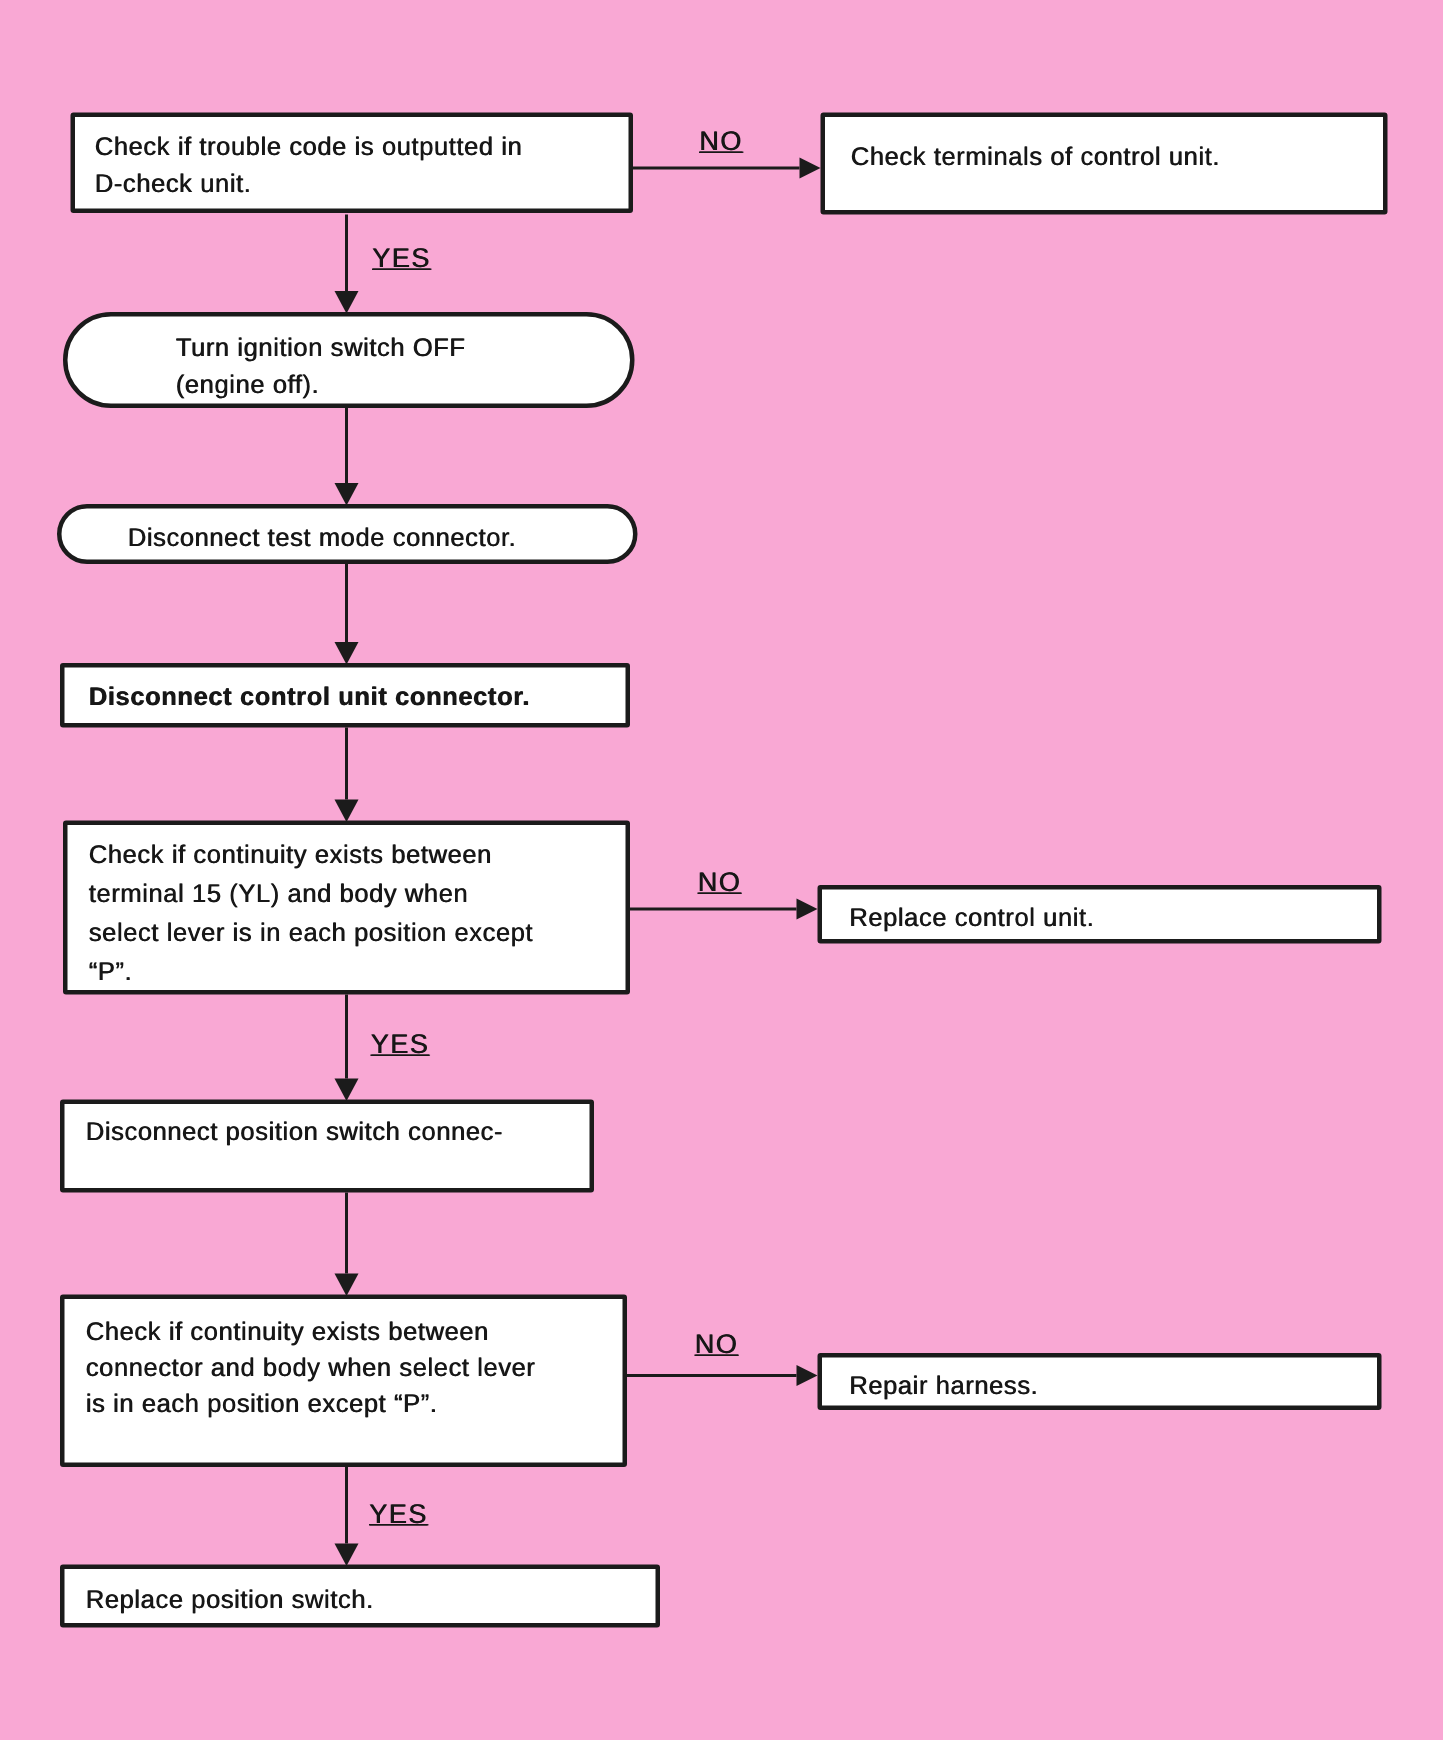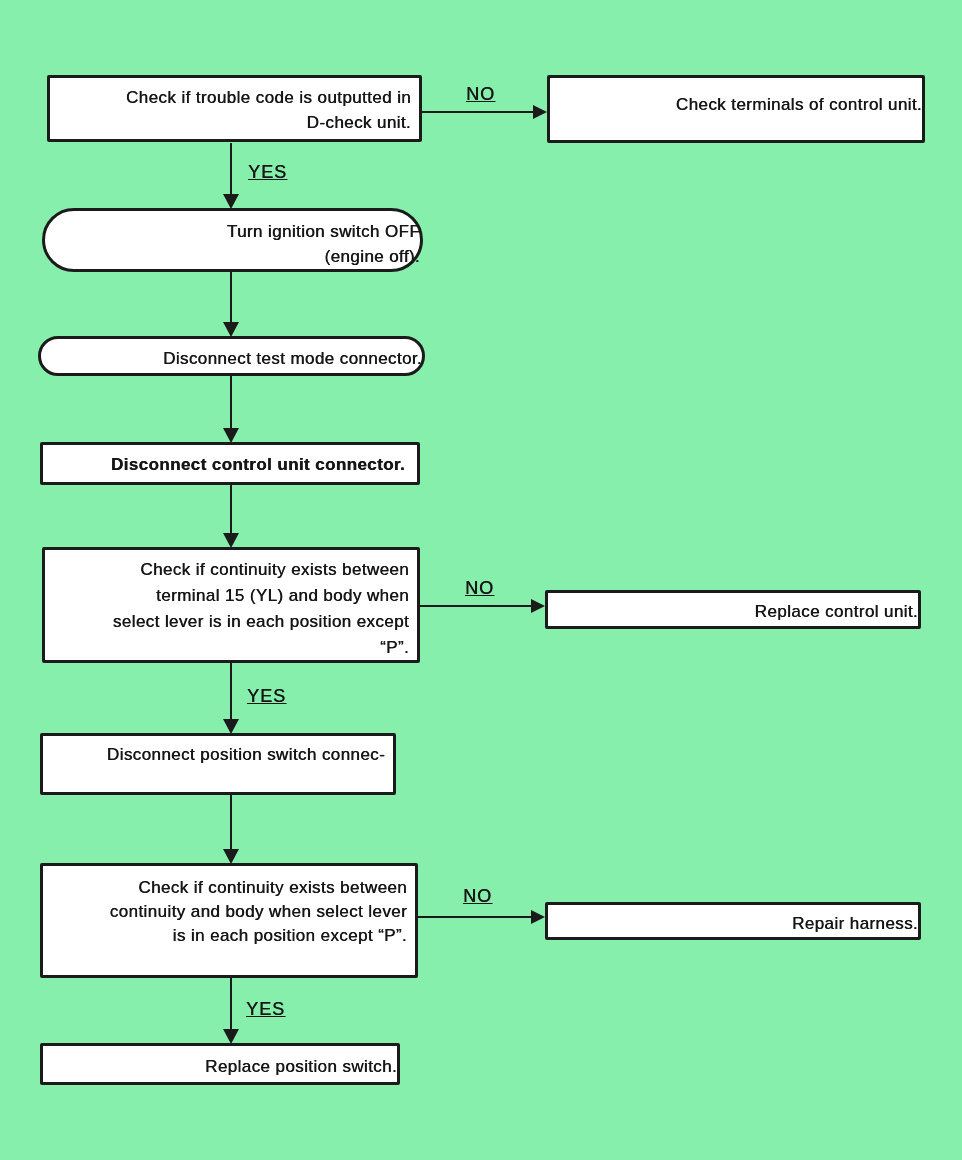--- a/index.html
+++ b/index.html
@@ -1,24 +1,23 @@
 <!DOCTYPE html>
 <html><head>
 <meta charset="utf-8">
 <style>
   html, body { margin: 0; padding: 0; background: #ffffff; }
   .page {
     position: relative;
     width: 962px;
     height: 1160px;
-    background: #86efac;
+    background: #f9a8d4;
     font-family: "Liberation Sans", sans-serif;
     color: #171717;
     overflow: hidden;
-    text-align: right;
   }
   .node {
     position: absolute;
     box-sizing: border-box;
     border: 3px solid #1b1b1b;
     background: #ffffff;
     font-size: 17px;
     letter-spacing: 0.4px;
     text-shadow: 0.45px 0 0 currentColor;
     line-height: 25px;
@@ -61,21 +60,21 @@
 </head>
 <body>
 
 <div class="page">
 
   <div class="node rect" style="left:47px; top:75px; width:375px; height:67px; padding:7px 8px 0 13px;">
     <div class="tline">Check if trouble code is outputted in</div>
     <div class="tline">D-check unit.</div>
   </div>
 
-  <div class="node rect" style="left:547px; top:75px; width:378px; height:68px; padding:14px 0 0 34px;">
+  <div class="node rect" style="left:547px; top:75px; width:378px; height:68px; padding:14px 0 0 17px;">
     <div class="tline">Check terminals of control unit.</div>
   </div>
 
   <div class="hline" style="left:422px; top:111px; width:111px;"></div>
   <div class="ah-right" style="left:533px; top:105px;"></div>
   <span class="edge-label" style="left:466px; top:84px;">NO</span>
 
   <div class="vline" style="left:230px; top:143px; height:53px;"></div>
   <div class="ah-down" style="left:223px; top:194px;"></div>
   <span class="edge-label" style="left:248px; top:162px;">YES</span>
@@ -123,33 +122,33 @@
 
   <div class="node rect" style="left:40px; top:733px; width:356px; height:62px; padding:7px 8px 0 14px; line-height:23px;">
     <div class="tline">Disconnect position switch connec-</div>
   </div>
 
   <div class="vline" style="left:230px; top:795px; height:54px;"></div>
   <div class="ah-down" style="left:223px; top:849px;"></div>
 
   <div class="node rect" style="left:40px; top:863px; width:378px; height:115px; padding:10px 8px 0 14px; line-height:24px;">
     <div class="tline">Check if continuity exists between</div>
-    <div class="tline">continuity and body when select lever</div>
+    <div class="tline">connector and body when select lever</div>
     <div class="tline">is in each position except “P”.</div>
   </div>
 
   <div class="hline" style="left:418px; top:916px; width:113px;"></div>
   <div class="ah-right" style="left:531px; top:910px;"></div>
   <span class="edge-label" style="left:463px; top:886px;">NO</span>
 
   <div class="node rect" style="left:545px; top:902px; width:376px; height:38px; padding:6px 0 0 18px;">
     <div class="tline">Repair harness.</div>
   </div>
 
   <div class="vline" style="left:230px; top:978px; height:51px;"></div>
   <div class="ah-down" style="left:223px; top:1029px;"></div>
   <span class="edge-label" style="left:246px; top:999px;">YES</span>
 
-  <div class="node rect" style="left:40px; top:1043px; width:360px; height:42px; padding:8px 0 0 14px;">
+  <div class="node rect" style="left:40px; top:1043px; width:400px; height:42px; padding:8px 0 0 14px;">
     <div class="tline">Replace position switch.</div>
   </div>
 
 </div>
 
 </body></html>

